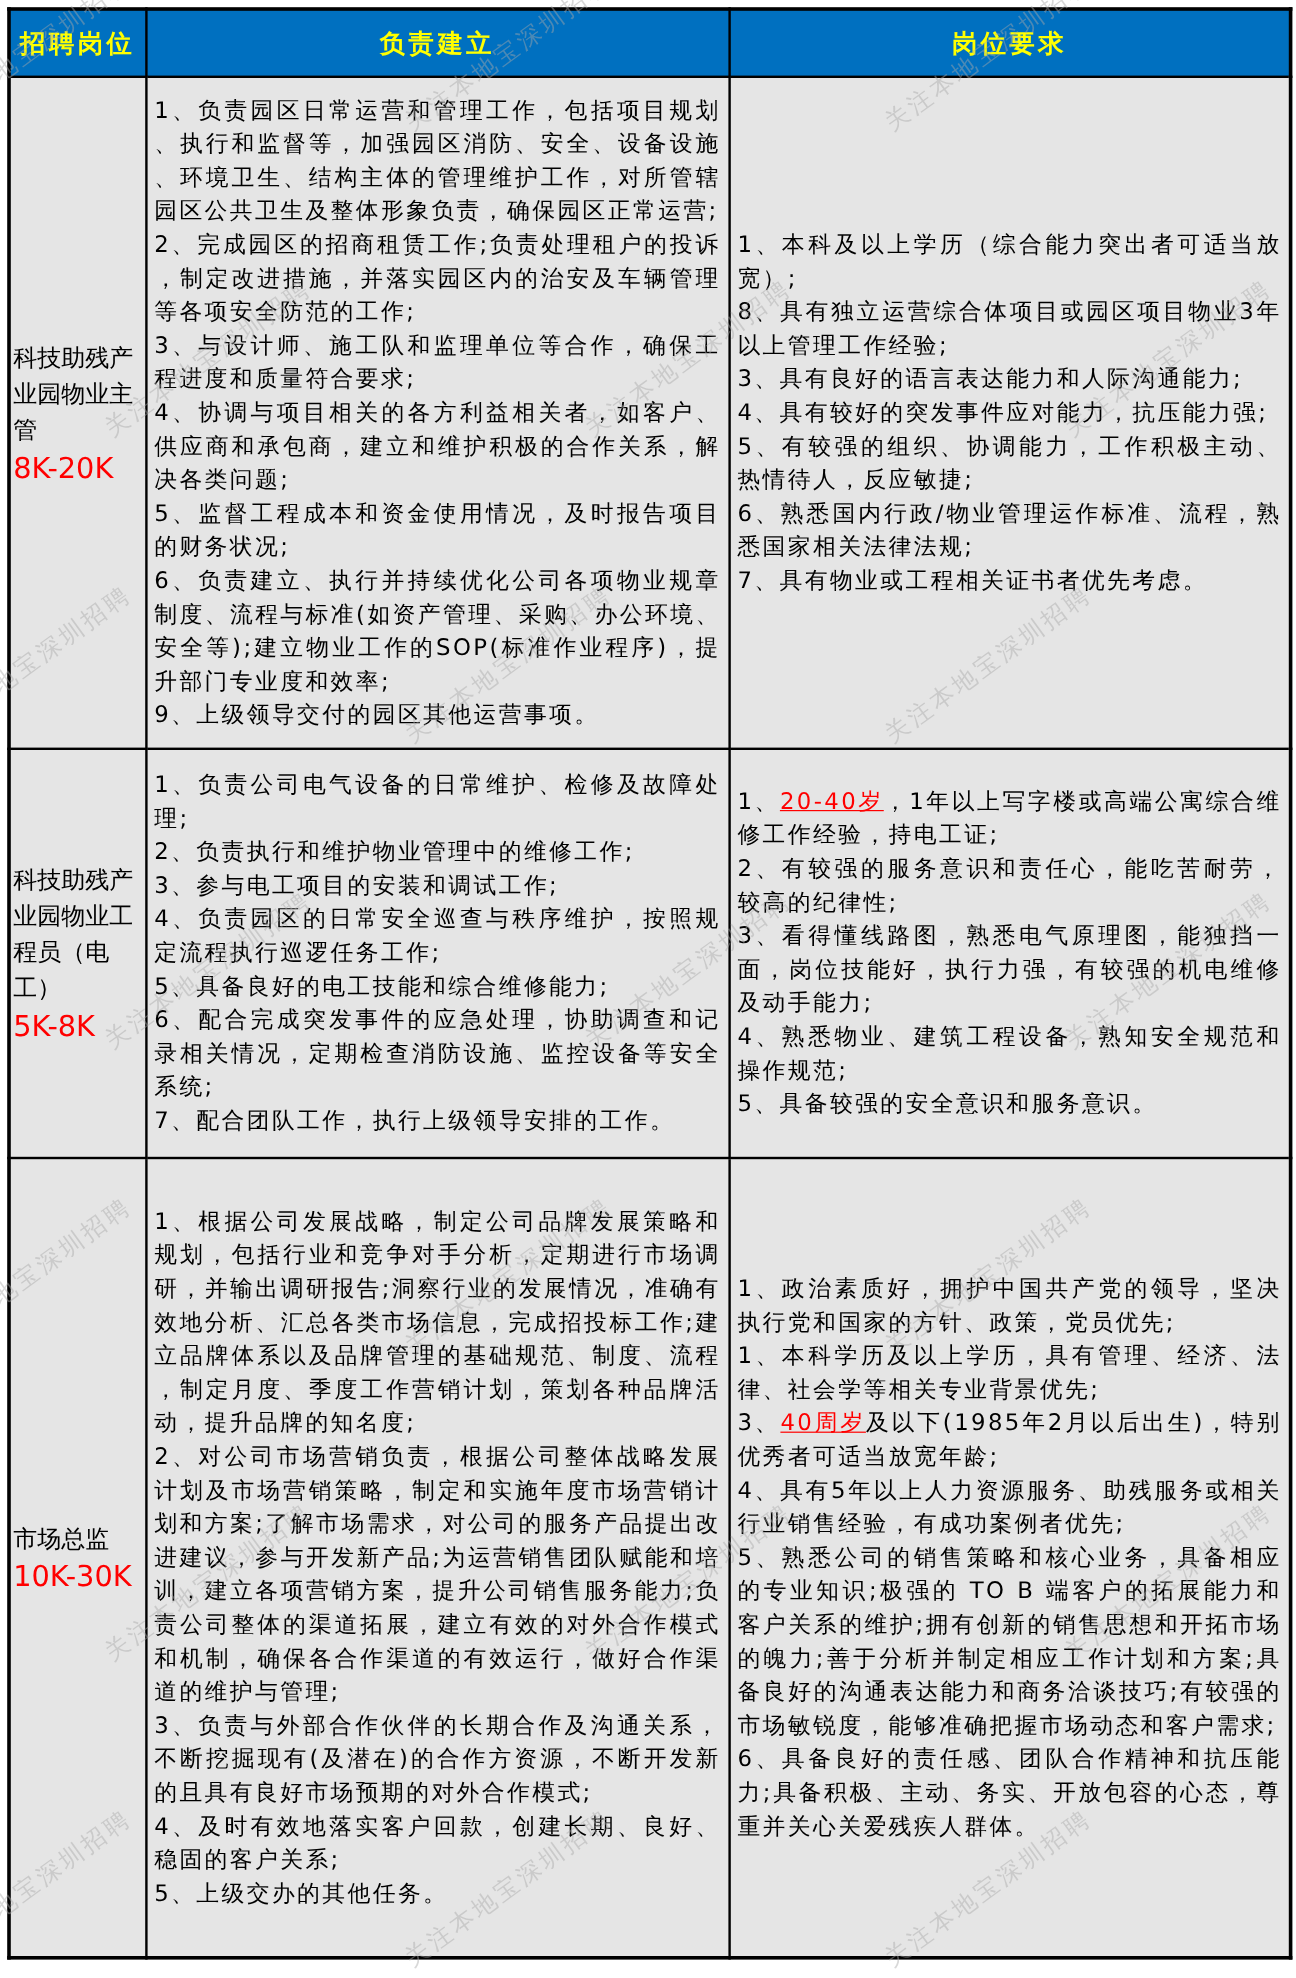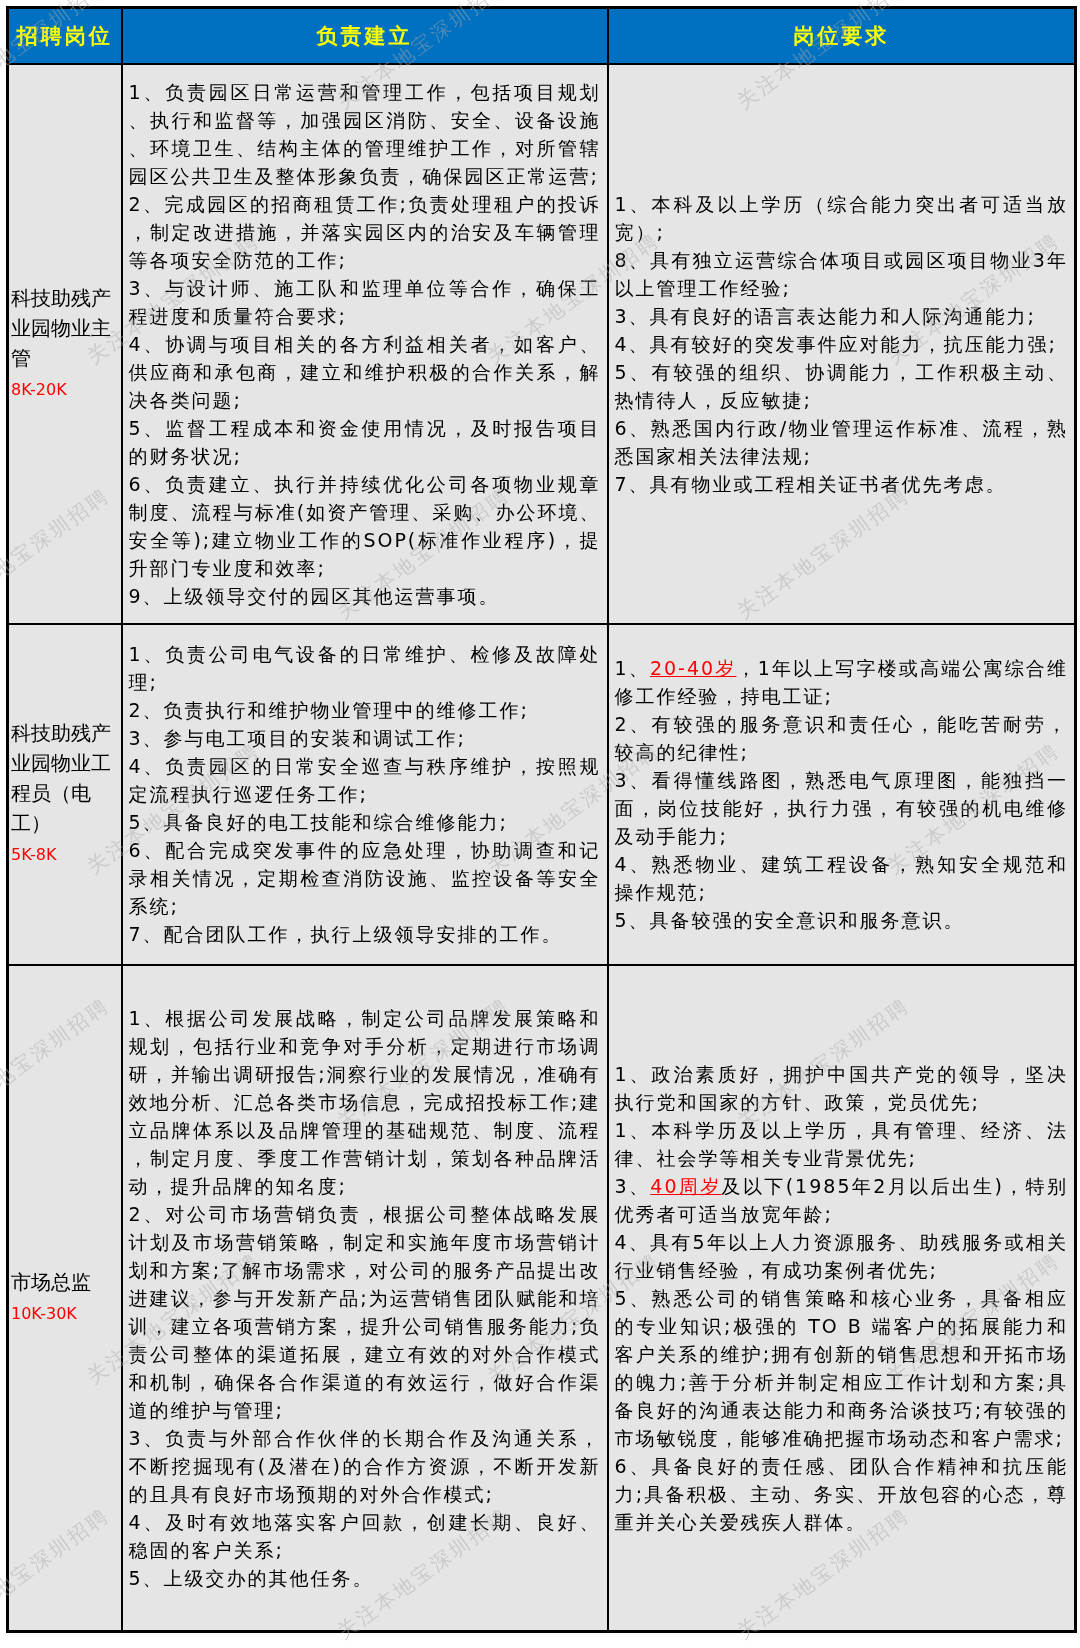--- a/index.html
+++ b/index.html
@@ -42,21 +42,21 @@
   tbody tr:nth-child(3){height:667px;}
   td.cell{vertical-align:middle;padding:4px 6px;background:#e5e5e5;}
   td.title-cell{
     text-align:left;
     font-size:20px;
     line-height:30px;
     padding:4px 2px;
   }
   .job-salary{
     color:var(--salary);
-    font-size:16px;
+    font-size:24px;
     margin-top:2px;
   }
   td.text-cell{
     font-size:19px;
     line-height:28px;
     letter-spacing:2px;
   }
   .para{
     text-align:justify;
     text-justify:inter-ideograph;

